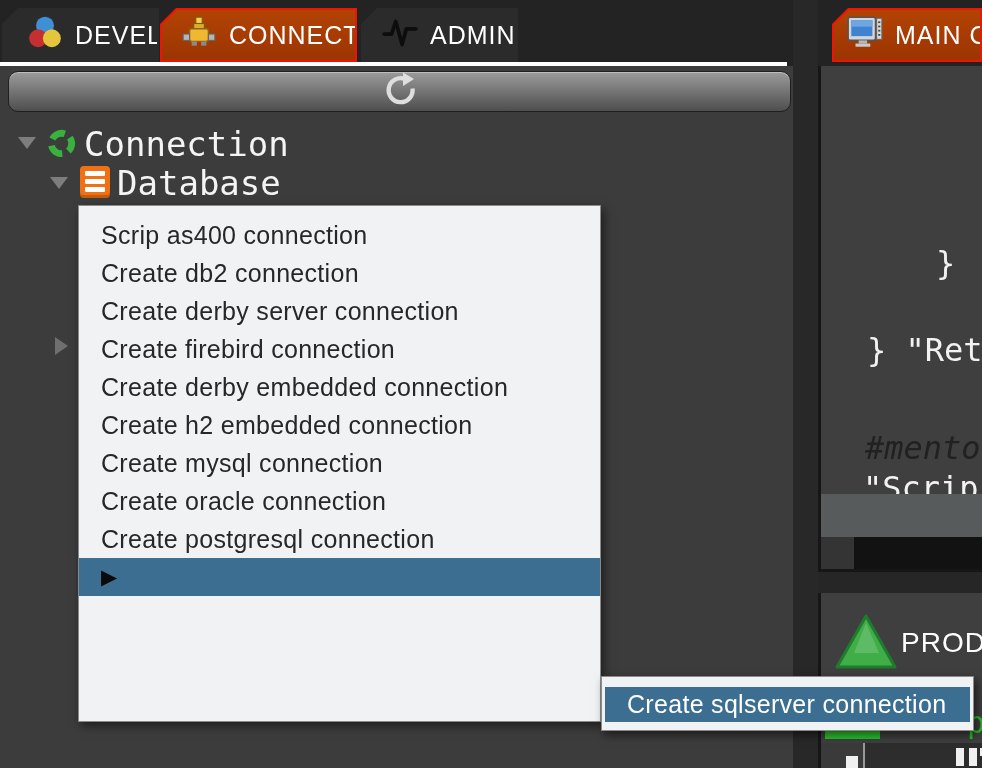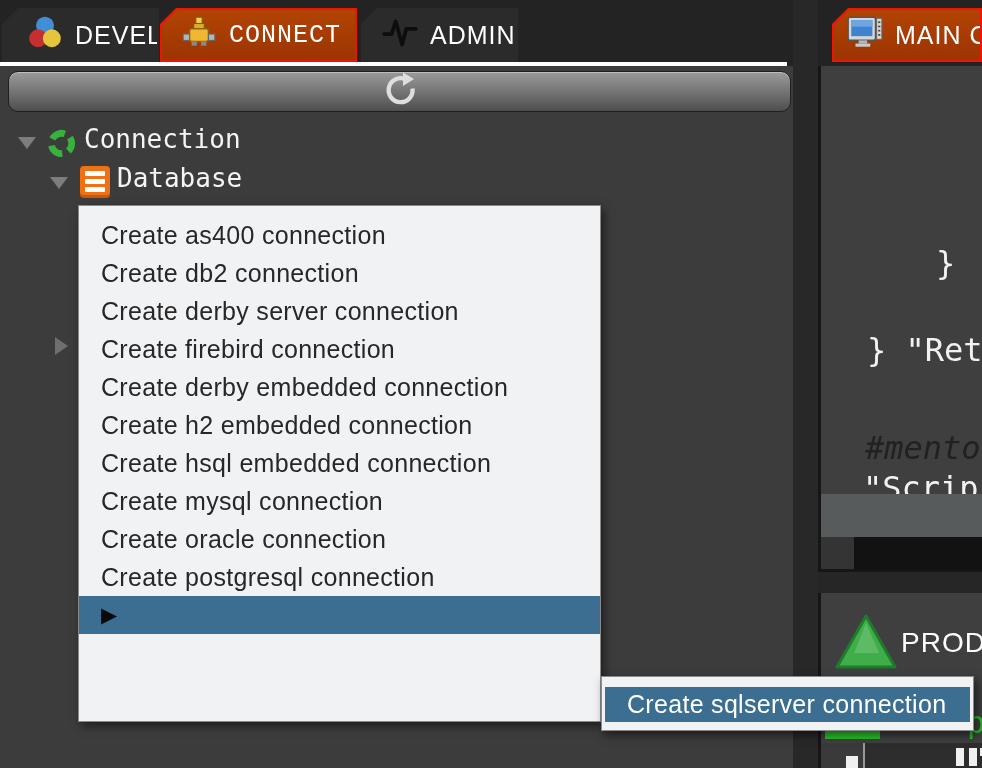--- a/index.html
+++ b/index.html
@@ -20,21 +20,21 @@
   .tab-label{color:#ffffff;font-size:25px;letter-spacing:1px;white-space:nowrap;}
 
   
   .toolbar{position:absolute;left:8px;top:71px;width:781px;height:39px;border-radius:10px;
            background:linear-gradient(#9b9b9b,#4e4e4e);border:1px solid #1f1f1f;
            box-shadow:inset 0 1px 0 rgba(255,255,255,.35);display:flex;align-items:center;justify-content:center;}
 
   
   .exp-down{position:absolute;width:0;height:0;border-left:9px solid transparent;border-right:9px solid transparent;border-top:12px solid #7d7d7d;}
   .exp-right{position:absolute;width:0;height:0;border-top:9px solid transparent;border-bottom:9px solid transparent;border-left:13px solid #6f6f6f;}
-  .tree-label{position:absolute;color:#f4f4f4;font-family:"DejaVu Sans Mono",monospace;font-size:26px;white-space:nowrap;}
+  .tree-label{position:absolute;color:#f4f4f4;font-family:"DejaVu Sans Mono",monospace;font-size:34px;white-space:nowrap;}
   .db-icon{position:absolute;width:30px;height:32px;background:#f07114;border-radius:4px;box-shadow:inset 0 -3px 0 rgba(0,0,0,.18);}
   .db-icon i{position:absolute;left:5px;width:20px;height:5px;background:#ffffff;border-radius:1px;}
 
   
   .vdivider{position:absolute;left:793px;top:0;width:25px;height:768px;background:#282828;}
 
   
   .console{position:absolute;left:818px;top:66px;width:164px;height:506px;background:#3f3f3f;
            border-left:3px solid #161616;border-bottom:3px solid #161616;box-sizing:border-box;overflow:hidden;}
   .code{position:absolute;color:#f2f2f2;font-family:"DejaVu Sans Mono",monospace;font-size:32px;white-space:pre;}
@@ -85,21 +85,21 @@
         <svg width="38" height="38" viewBox="0 0 36 36">
           <circle cx="18" cy="11" r="8.5" fill="#3f8fd6"></circle>
           <circle cx="11.5" cy="23" r="8.5" fill="#c62f2f"></circle>
           <circle cx="24.5" cy="23" r="8.5" fill="#e3c63c"></circle>
         </svg>
       </span>
       <span class="tab-label">DEVEL</span>
     </div>
   </div>
 
-  <div class="tab" style="left:160px;width:197px;font-family:Liberation Mono, monospace;">
+  <div class="tab" style="left:160px;width:197px;">
     <div class="tab-shape red"></div>
     <div class="tab-inner orange" style="padding-left:18px;">
       <span>
         <svg width="38" height="38" viewBox="0 0 36 36">
           <rect x="15" y="3" width="6" height="6" fill="#f3cf4e" stroke="#7a5c10" stroke-width="1"></rect>
           <rect x="13" y="9" width="10" height="5" fill="#e0a92f" stroke="#7a5c10" stroke-width="1"></rect>
           <rect x="9" y="14" width="18" height="12" rx="2" fill="#f0b832" stroke="#8a6512" stroke-width="1.5"></rect>
           <rect x="3" y="19" width="6" height="6" fill="#b5b5b5" stroke="#666" stroke-width="1"></rect>
           <rect x="27" y="19" width="6" height="6" fill="#b5b5b5" stroke="#666" stroke-width="1"></rect>
           <rect x="11" y="26" width="5" height="4" fill="#8a8a8a"></rect>
@@ -197,27 +197,26 @@
     <div class="bot-band"></div>
     <div class="bot-gutter"></div>
     <div class="bot-div"></div>
     <div class="pg" style="left:25px;top:163px;width:12px;height:12px;"></div>
     <div class="pg" style="left:135px;top:155px;width:8px;height:18px;"></div>
     <div class="pg" style="left:148px;top:155px;width:8px;height:18px;"></div>
     <div class="pg" style="left:159px;top:155px;width:5px;height:8px;"></div>
   </div>
 
   <div class="menu">
-    <div class="menu-item">Create as400 connection</div>
+    <div class="menu-item">Scrip as400 connection</div>
     <div class="menu-item">Create db2 connection</div>
     <div class="menu-item">Create derby server connection</div>
     <div class="menu-item">Create firebird connection</div>
     <div class="menu-item">Create derby embedded connection</div>
     <div class="menu-item">Create h2 embedded connection</div>
-    <div class="menu-item">Create hsql embedded connection</div>
     <div class="menu-item">Create mysql connection</div>
     <div class="menu-item">Create oracle connection</div>
     <div class="menu-item">Create postgresql connection</div>
     <div class="menu-item hl">
       <span class="menu-arrow">▶</span>
     </div>
   </div>
 
   <div class="submenu">
     <div class="menu-item hl" style="justify-content:flex-start;">Create sqlserver connection</div>

